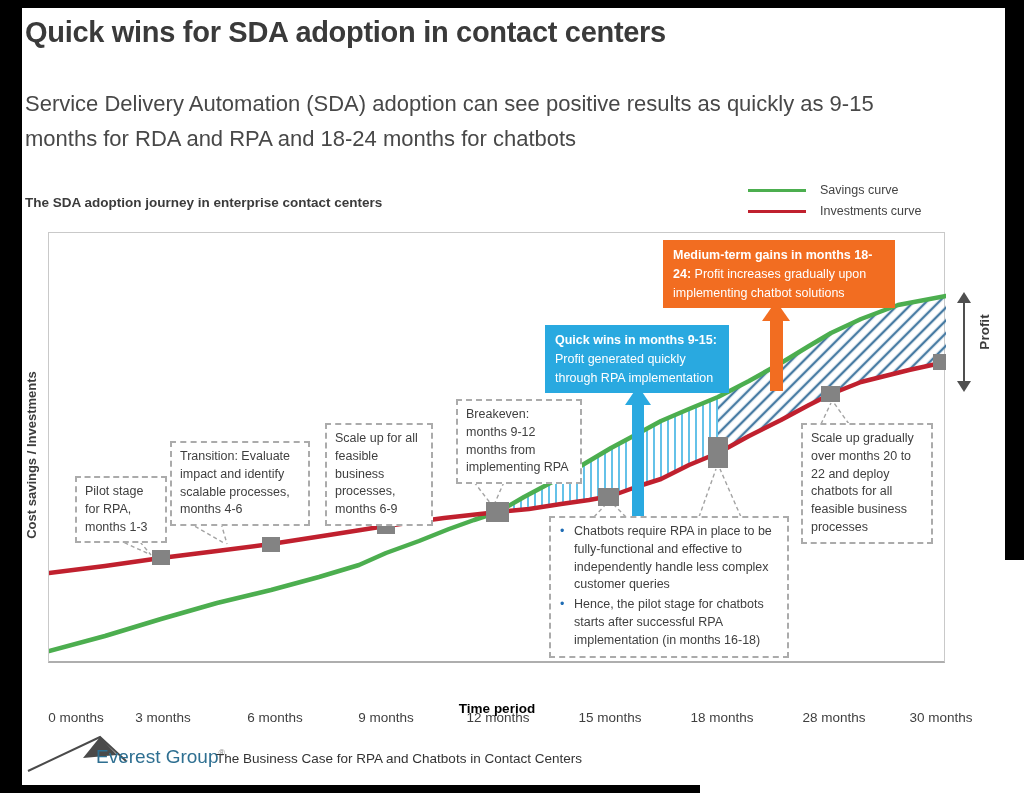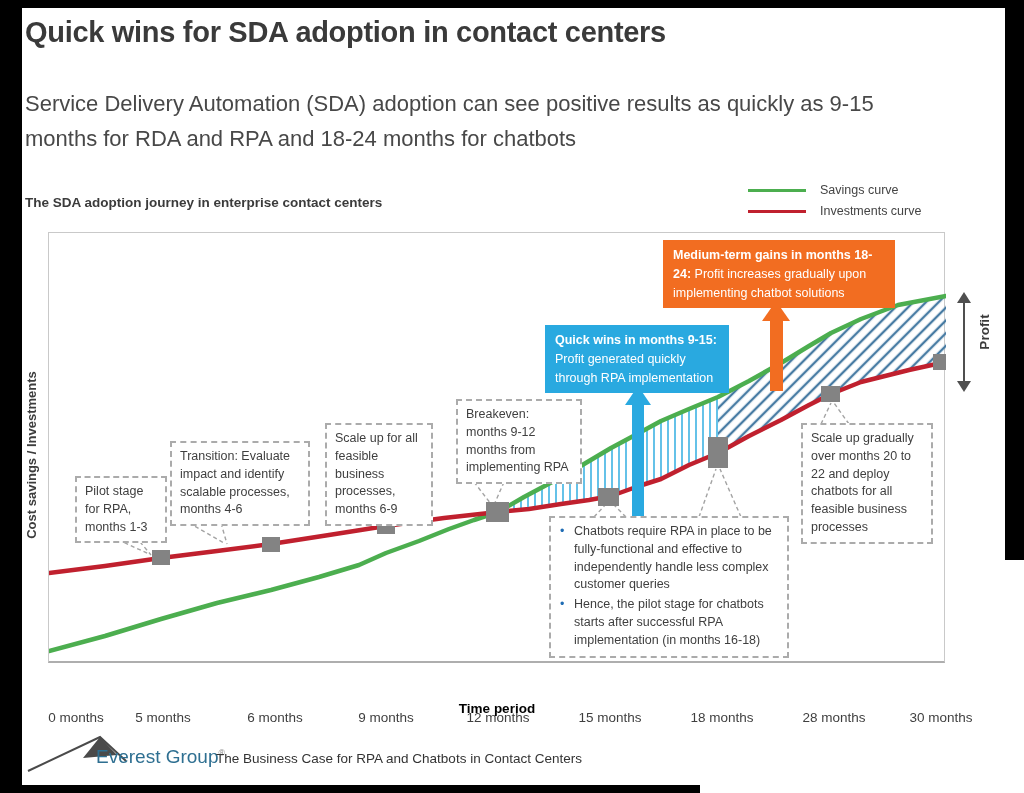--- a/index.html
+++ b/index.html
@@ -166,21 +166,21 @@
   </div>
 
   <svg id="profit-arrow" width="30" height="104" viewBox="0 0 30 104">
     <line x1="14" y1="10" x2="14" y2="94" stroke="#4f4f4f" stroke-width="2"></line>
     <polygon points="14,2 7,13 21,13" fill="#4f4f4f"></polygon>
     <polygon points="14,102 7,91 21,91" fill="#4f4f4f"></polygon>
   </svg>
   <div id="profit-label">Profit</div>
 
   <span class="x-tick" style="left:31px;">0 months</span>
-  <span class="x-tick" style="left:118px;">5 months</span>
+  <span class="x-tick" style="left:118px;">3 months</span>
   <span class="x-tick" style="left:230px;">6 months</span>
   <span class="x-tick" style="left:341px;">9 months</span>
   <span class="x-tick" style="left:453px;">12 months</span>
   <span class="x-tick" style="left:565px;">15 months</span>
   <span class="x-tick" style="left:677px;">18 months</span>
   <span class="x-tick" style="left:789px;">28 months</span>
   <span class="x-tick" style="left:896px;">30 months</span>
   <div id="x-axis-label">Time period</div>
 
   <svg id="footer-logo" width="120" height="46" viewBox="0 0 120 46">

